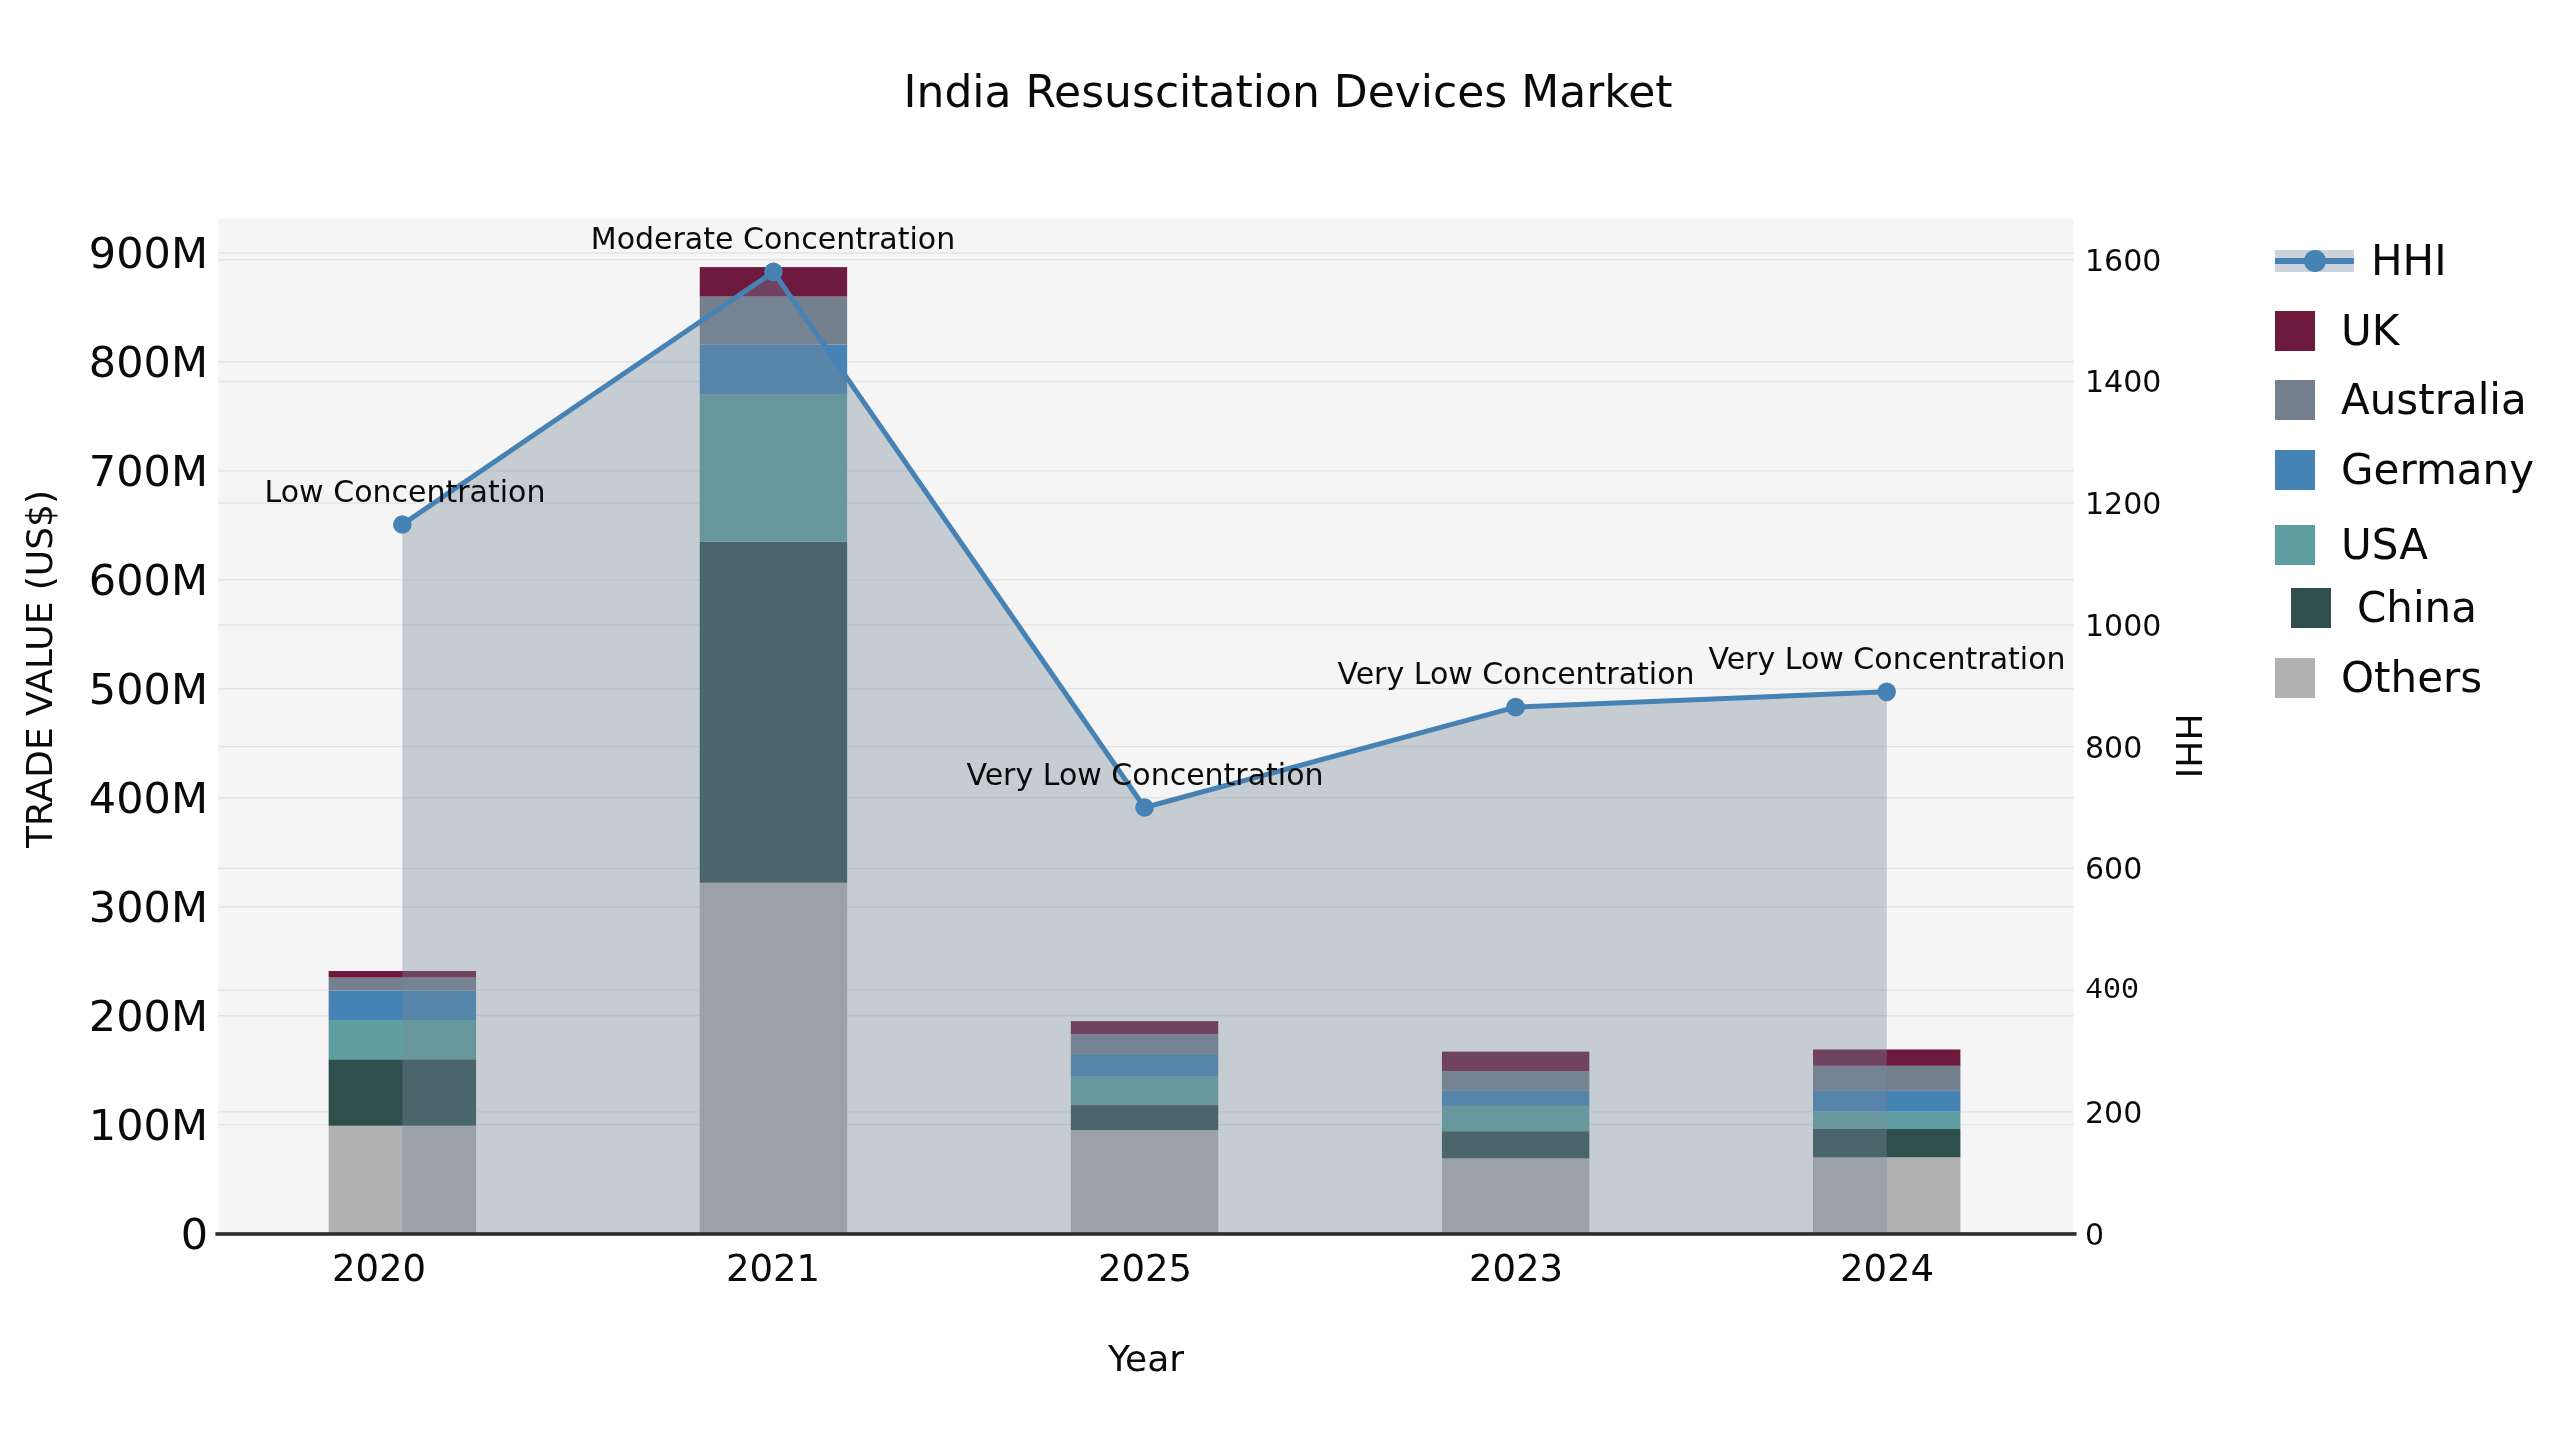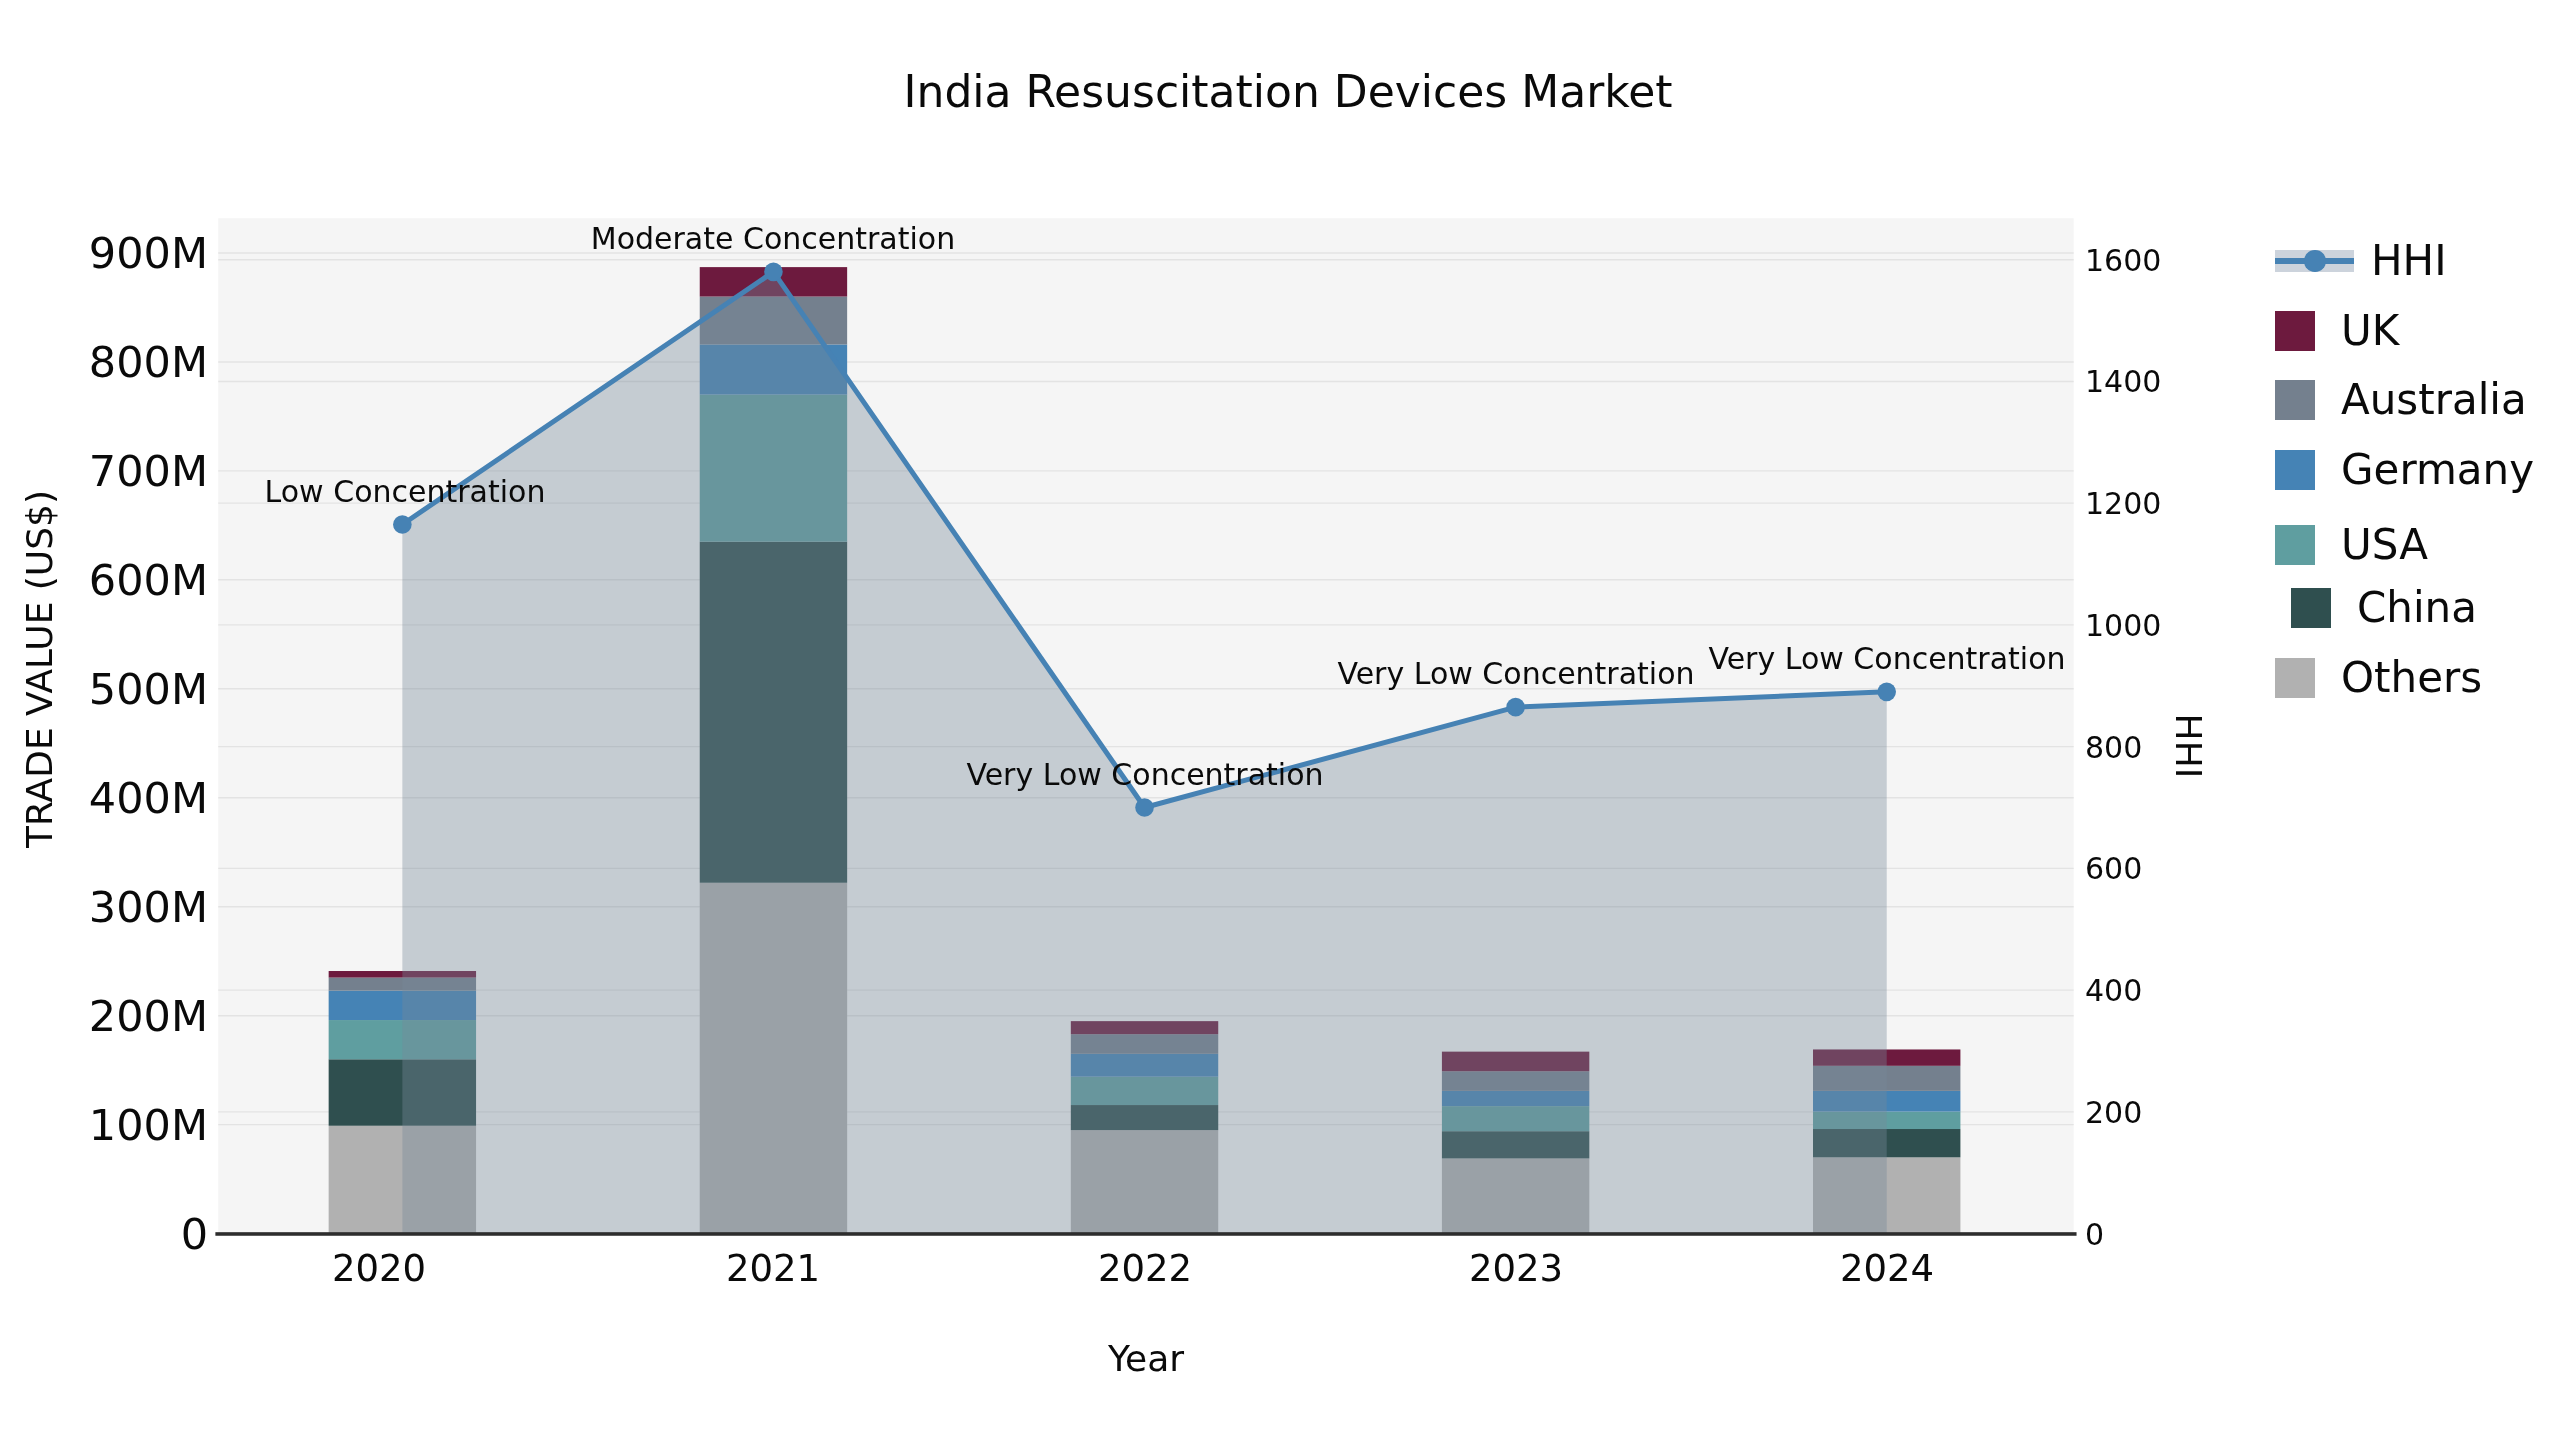--- a/index.html
+++ b/index.html
@@ -107,32 +107,32 @@
       <div class="abs tick-left" style="left: 208px; top: 798px;">400M</div>
       <div class="abs tick-left" style="left: 208px; top: 689px;">500M</div>
       <div class="abs tick-left" style="left: 208px; top: 580px;">600M</div>
       <div class="abs tick-left" style="left: 208px; top: 471px;">700M</div>
       <div class="abs tick-left" style="left: 208px; top: 362px;">800M</div>
       <div class="abs tick-left" style="left: 208px; top: 253px;">900M</div>
     </div>
   <div id="ticks-right">
       <div class="abs tick-right" style="left: 2085px; top: 1234px;">0</div>
       <div class="abs tick-right" style="left: 2085px; top: 1112px;">200</div>
-      <div class="abs tick-right" style="left: 2085px; top: 990px;">400</div>
+      <div class="abs tick-right" style="left: 2085px; top: 990px; font-family: Liberation Mono, monospace;">400</div>
       <div class="abs tick-right" style="left: 2085px; top: 868px;">600</div>
       <div class="abs tick-right" style="left: 2085px; top: 747px;">800</div>
       <div class="abs tick-right" style="left: 2085px; top: 625px;">1000</div>
       <div class="abs tick-right" style="left: 2085px; top: 503px;">1200</div>
       <div class="abs tick-right" style="left: 2085px; top: 381px;">1400</div>
       <div class="abs tick-right" style="left: 2085px; top: 260px;">1600</div>
     </div>
   <div id="ticks-x">
       <div class="abs tick-x" style="left: 379px; top: 1268px;">2020</div>
       <div class="abs tick-x" style="left: 773px; top: 1268px;">2021</div>
-      <div class="abs tick-x" style="left: 1145px; top: 1268px;">2022</div>
+      <div class="abs tick-x" style="left: 1145px; top: 1268px;">2025</div>
       <div class="abs tick-x" style="left: 1516px; top: 1268px;">2023</div>
       <div class="abs tick-x" style="left: 1887px; top: 1268px;">2024</div>
     </div>
   <div id="annotations">
       <div class="abs annotation" style="left: 405px; top: 491px;">Low Concentration</div>
       <div class="abs annotation" style="left: 773px; top: 238px;">Moderate Concentration</div>
       <div class="abs annotation" style="left: 1145px; top: 774px;">Very Low Concentration</div>
       <div class="abs annotation" style="left: 1516px; top: 673px;">Very Low Concentration</div>
       <div class="abs annotation" style="left: 1887px; top: 658px;">Very Low Concentration</div>
     </div>

